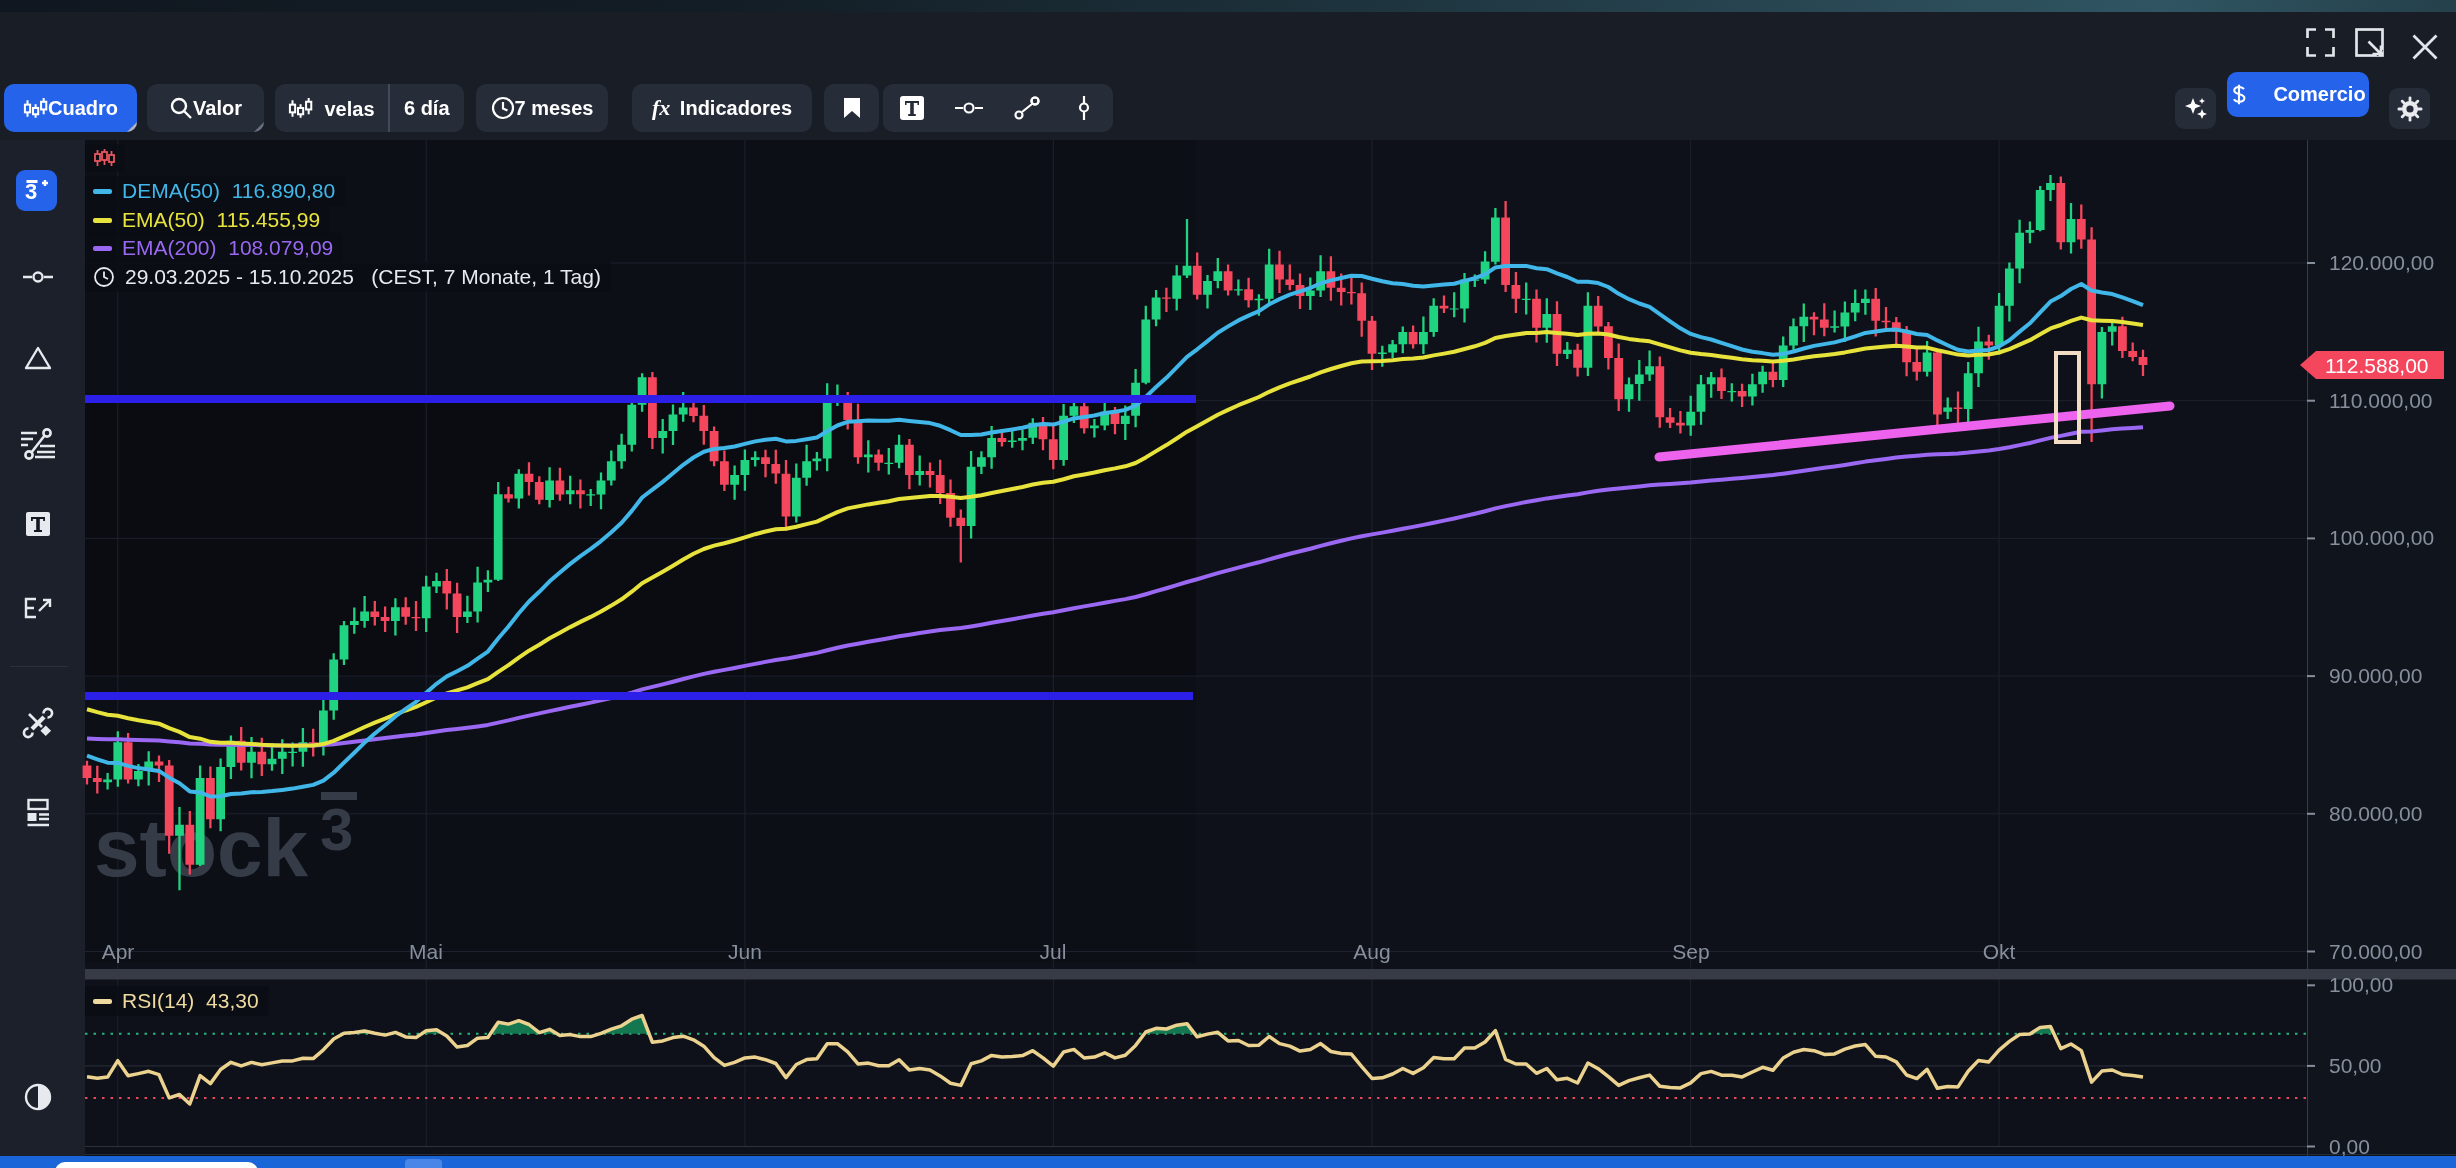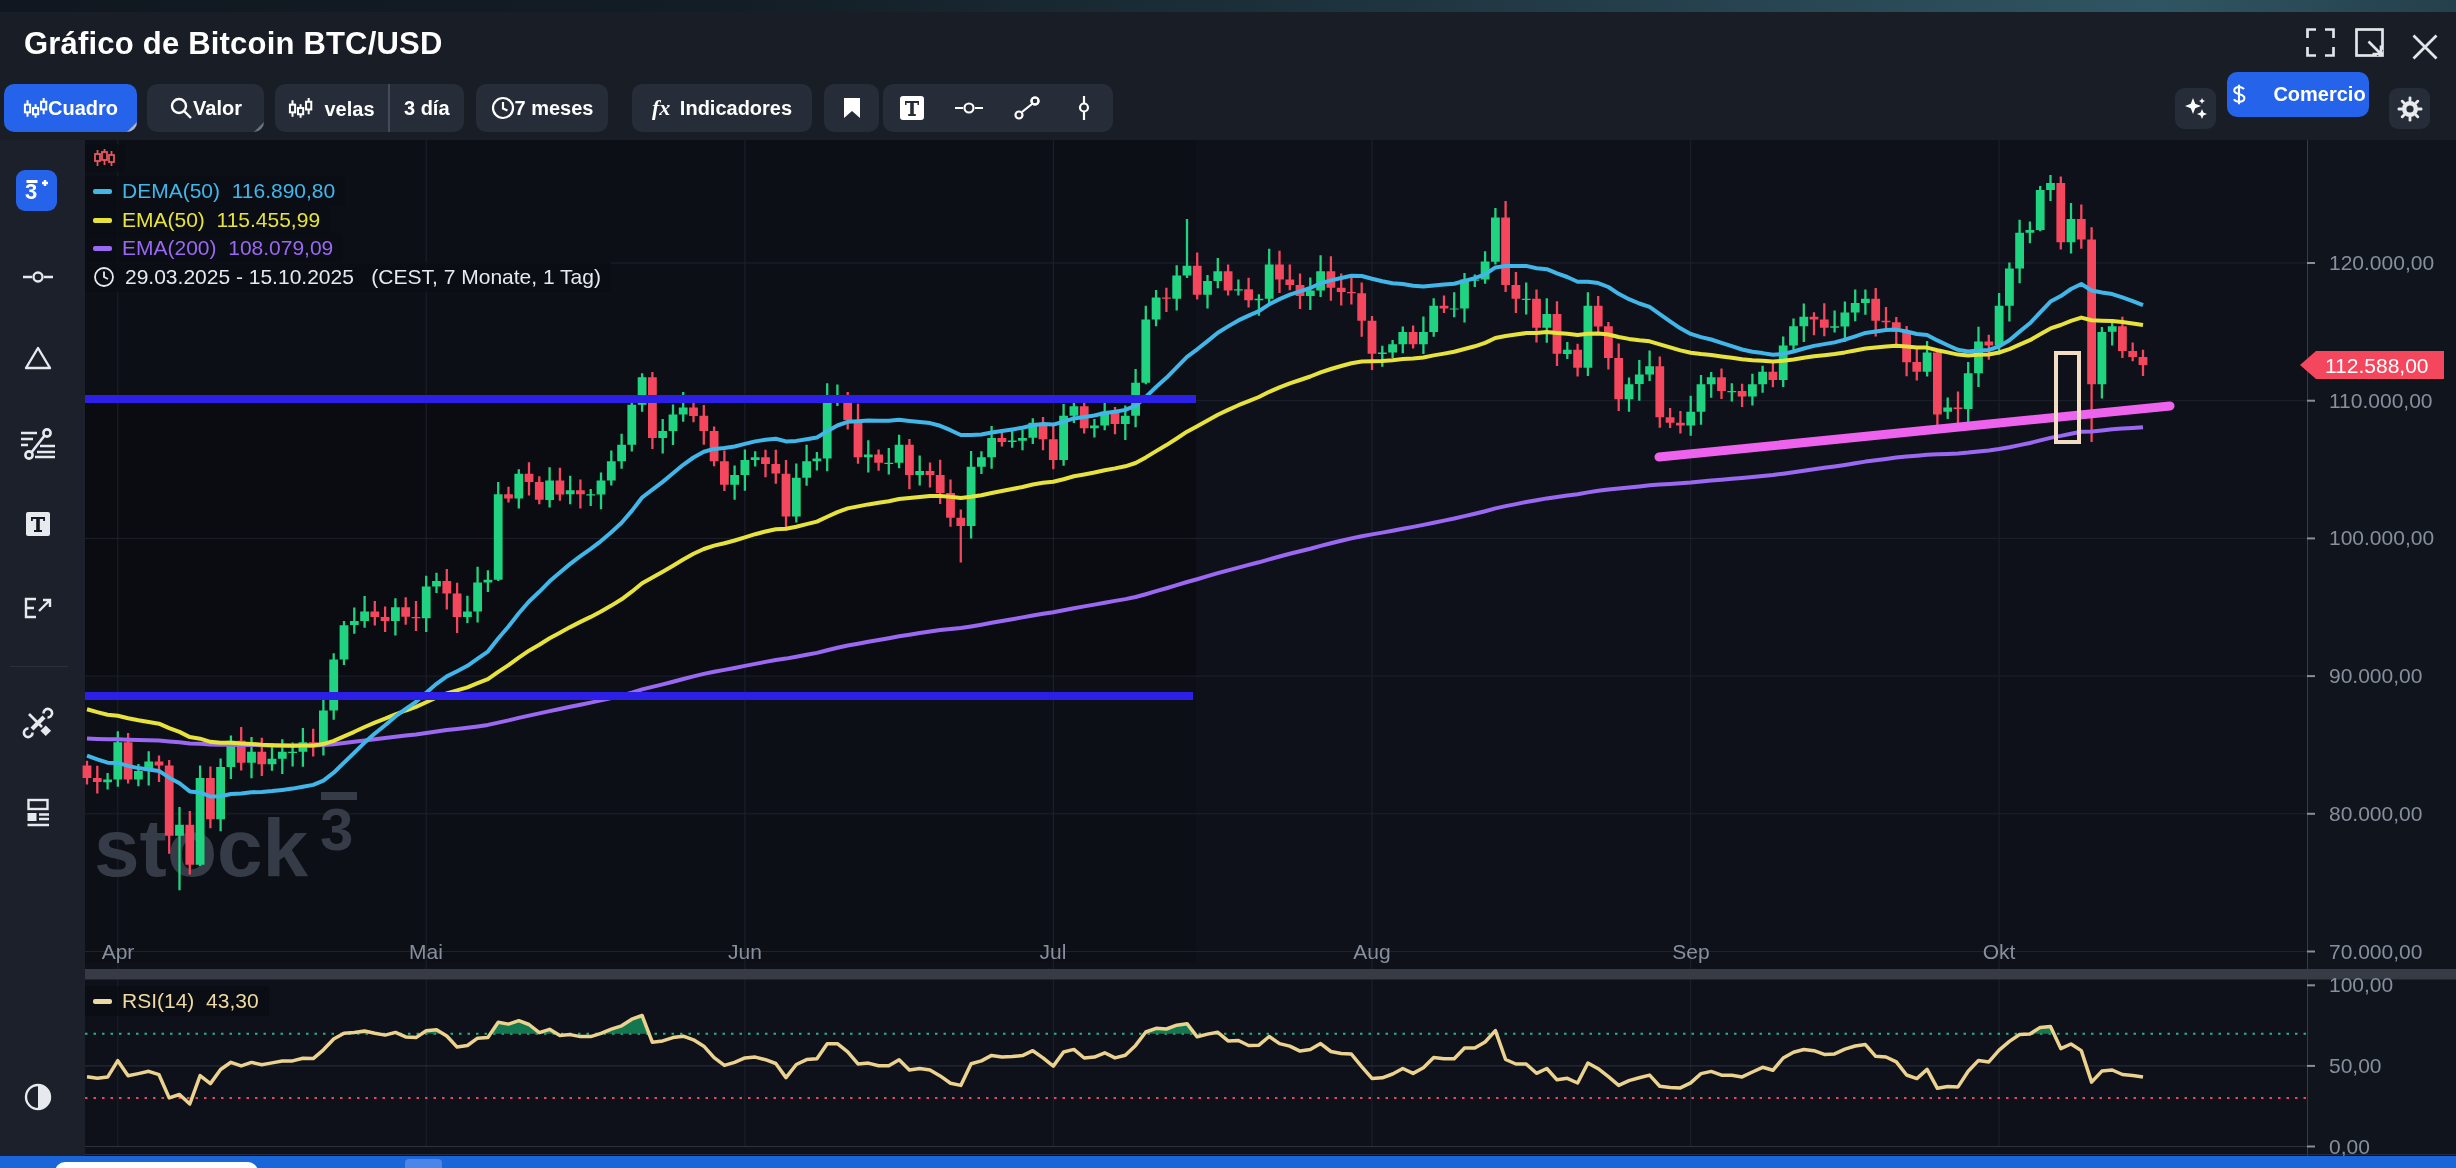--- a/index.html
+++ b/index.html
@@ -9,21 +9,20 @@
 .btn{position:absolute;top:72px;height:48px;background:#262c38;border-radius:10px;color:#fff;font-size:20px;font-weight:bold;display:flex;align-items:center;justify-content:center;gap:0;overflow:hidden}
 .btn.blue{background:#2563eb}
 .corner{position:absolute;right:0;bottom:0;width:0;height:0;border-left:10px solid transparent;border-bottom:10px solid #6b7382}
 .corner.b{border-bottom-color:rgba(228,207,168,0.75)}
 .sidebar{position:absolute;left:0;top:140px;width:84px;height:1028px;background:#1b202a}
 .botbar{position:absolute;left:0;top:1156px;width:2456px;height:12px;background:#1a66d9}
 .legend{position:absolute;font-size:21px;display:flex;align-items:center;gap:10px;background:rgba(10,13,19,0.82);padding:3px 10px 3px 8px;width:max-content}
 </style></head><body>
 <div class="topstrip"></div>
 <div class="hdr">
-  <div class="title">Gráfico de Bitcoin BTC/USD</div>
   <svg class="winbtn" style="left:2305px" width="31" height="31" viewBox="0 0 31 31" fill="none" stroke="#e2e5ea" stroke-width="2.7">
       <path d="M2.5 11V2.5H11 M20 2.5h8.5V11 M28.5 20v8.5H20 M11 28.5H2.5V20"></path>
     </svg>
   <svg class="winbtn" style="left:2354px" width="31" height="31" viewBox="0 0 31 31" fill="none" stroke="#e2e5ea" stroke-width="2.7">
       <rect x="2.5" y="2.5" width="26" height="26"></rect>
       <path d="M13 13l13.5 13.5" stroke="#181d26" stroke-width="8"></path>
       <path d="M14.5 14.5L27 27 M27 18.5V27h-8.5"></path>
     </svg>
   <svg class="winbtn" style="left:2411px;top:21px" width="28" height="28" viewBox="0 0 28 28" stroke="#e2e5ea" stroke-width="2.8">
       <path d="M2.5 2.5l23 23M25.5 2.5l-23 23"></path>
@@ -119,21 +118,21 @@
           <rect x="2" y="9" width="5.4" height="8"></rect>
           <path d="M4.7 4.5V9M4.7 17v4.5"></path>
           <rect x="10.4" y="12.5" width="5.4" height="6.5"></rect>
           <path d="M13.1 8.5v4M13.1 19v3.5"></path>
           <rect x="18.8" y="6" width="5.4" height="8"></rect>
           <path d="M21.5 2v4M21.5 14v5"></path>
         </svg>
         <span>velas</span>
       </div>
       <div style="width:1.5px;height:48px;background:#434a58"></div>
-      <div style="flex:1;text-align:center">3 día</div>
+      <div style="flex:1;text-align:center">6 día</div>
     </div>
     <div class="btn" style="left:476px;width:132px">
       <svg width="24" height="24" viewBox="0 0 24 24" fill="none" stroke="#fff" stroke-width="2.2">
         <circle cx="12" cy="12" r="10"></circle>
         <path d="M12 6v6.5l4.5 2"></path>
       </svg>
       <span>7 meses</span>
     </div>
     <div class="btn" style="left:632px;width:180px">
       <svg width="28" height="24" viewBox="0 0 28 24" fill="#fff">

